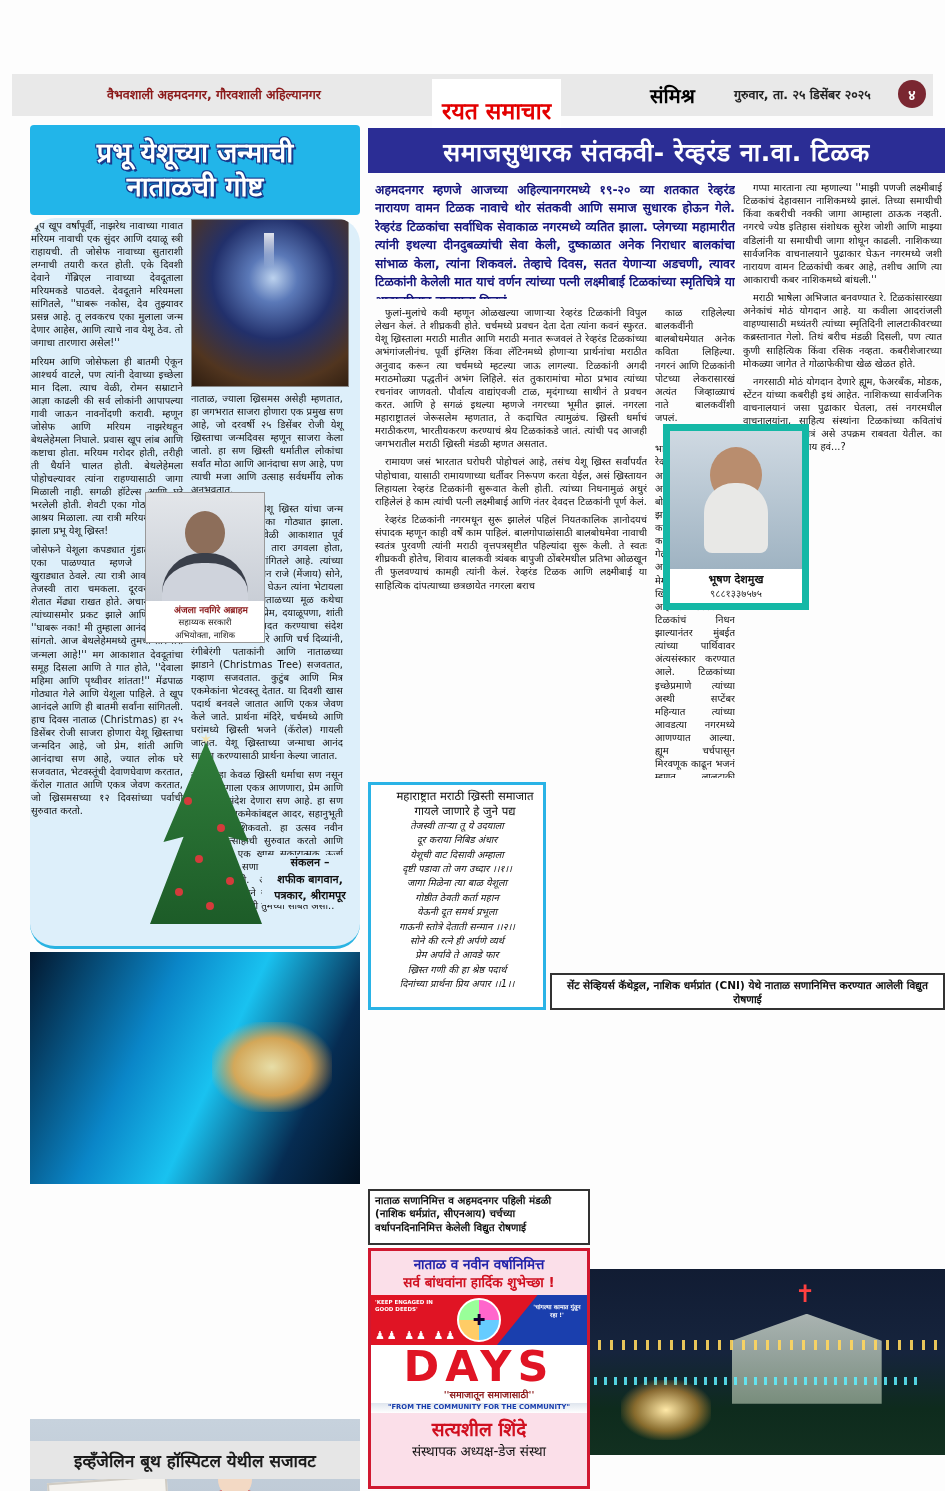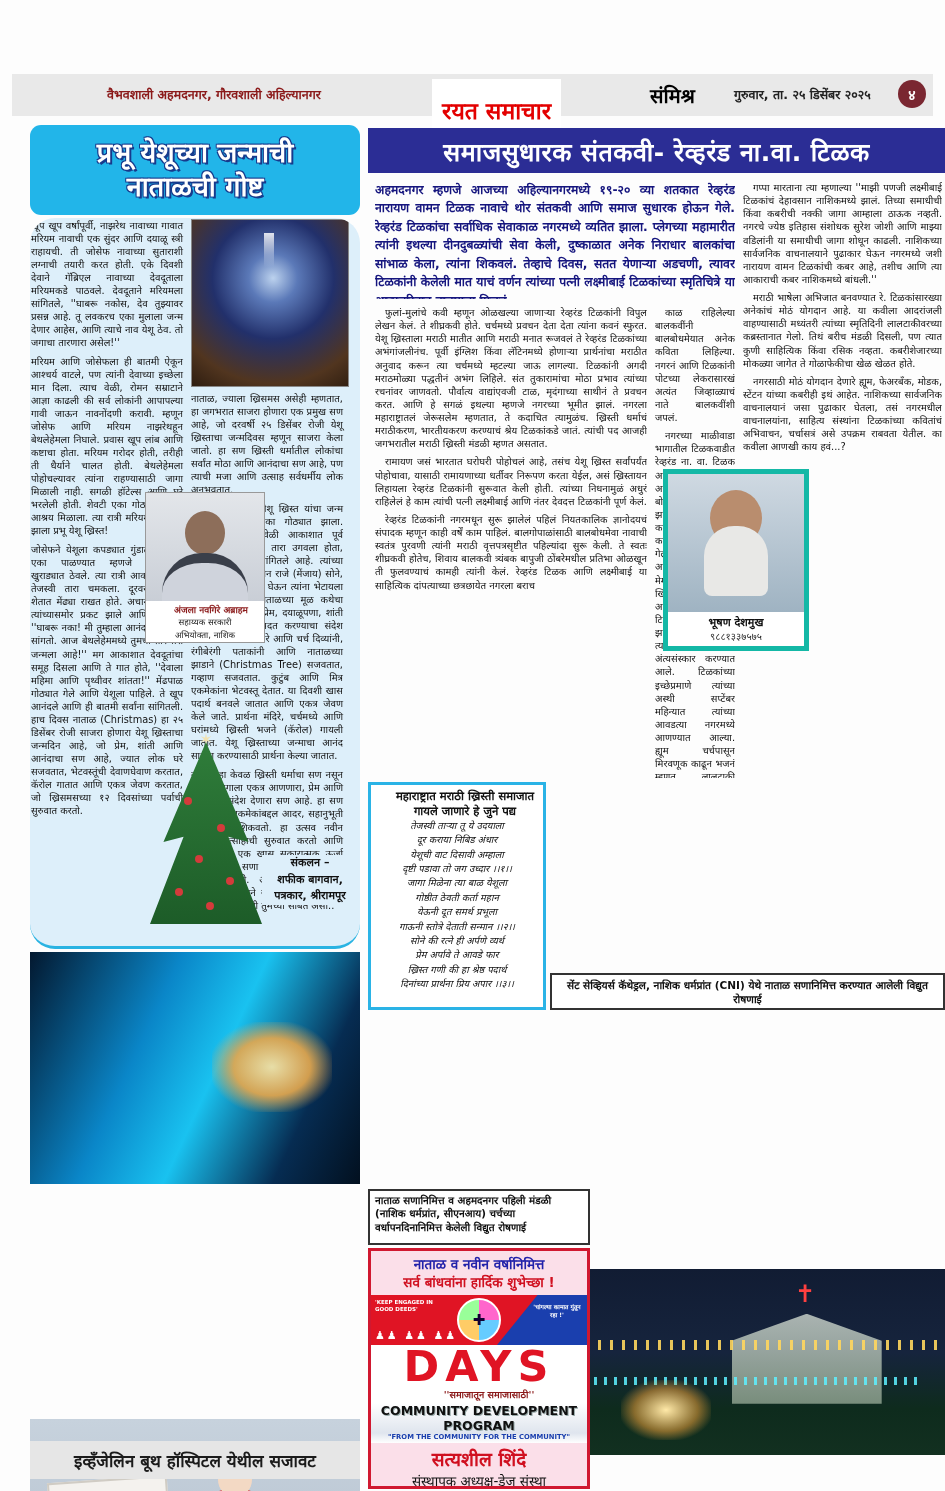--- a/index.html
+++ b/index.html
@@ -8,21 +8,21 @@
   .abs{position:absolute;}
   
   .masthead{left:12px;top:74px;width:921px;height:42px;background:#e9e9e9;}
   .tagline{left:95px;top:12px;font-size:12.5px;font-weight:bold;color:#8b1a1a;}
   .paperbox{left:420px;top:5px;background:#fff;padding:15px 10px;font-size:23px;font-weight:bold;color:#e30000;}
   .sectionname{left:638px;top:8px;font-size:20px;font-weight:bold;color:#000;}
   .dateline{left:722px;top:12px;font-size:12.5px;font-weight:bold;color:#222;}
   .pagecirc{left:886px;top:6px;width:28px;height:28px;border-radius:50%;background:#7a2731;color:#fff;
             font-size:14px;font-weight:bold;display:flex;align-items:center;justify-content:center;}
   
-  .ltitle{left:30px;top:125px;width:330px;height:90px;background:#22b5e9;border-radius:11px;
+  .ltitle{left:30px;top:125px;width:330px;height:90px;background:#22b5e9;border-radius:4px;
           display:flex;flex-direction:column;align-items:center;justify-content:center;
           font-size:27px;font-weight:bold;color:#fff;line-height:1.25;
           text-shadow:2px 2px 0 #173a8c,-1px -1px 0 #173a8c,1px -1px 0 #173a8c,-1px 1px 0 #173a8c;}
   .lart{left:30px;top:218px;width:330px;height:731px;background:#ddeffa;border-bottom:3px solid #29b3e2;
         padding:1px;box-sizing:border-box;display:flex;gap:8px;overflow:hidden;border-radius:25px;}
   .lcol{width:152px;font-size:9.8px;line-height:1.33;text-align:justify;}
   .lcol p{margin:0 0 6px 0;}
   .photo-nativity{width:158px;height:168px;margin-bottom:5px;
       background:radial-gradient(circle at 52% 35%, #bcd2ee 0%, #5b79b8 18%, #22306b 45%, #51351f 78%, #2e1d10 100%);
       border:1px solid #888;box-sizing:border-box;position:relative;}
@@ -60,31 +60,31 @@
   
   .mtitle{left:368px;top:128px;width:577px;height:45px;background:#2b2d95;color:#fff;display:flex;align-items:center;justify-content:center;
         font-size:25px;font-weight:bold;letter-spacing:.5px;}
   .mintro{left:375px;top:181px;width:360px;height:118px;font-size:12.3px;font-weight:bold;color:#15157e;
         line-height:1.5;text-align:justify;overflow:hidden;}
   .mcolumn{font-size:9.8px;line-height:1.34;text-align:justify;overflow:hidden;}
   .mcolumn p{margin:0 0 5px 0;text-indent:10px;}
   .mcol1{left:375px;top:306px;width:272px;height:472px;}
   .mcol2{left:655px;top:306px;width:80px;height:472px;}
   .mcol3{left:743px;top:181px;width:199px;height:597px;}
-  .bhushan{left:663px;top:424px;width:146px;background:#fff;border:5px solid #14b8a6;box-sizing:border-box;text-align:center;margin-top:45px;}
+  .bhushan{left:663px;top:424px;width:146px;background:#fff;border:7px solid #14b8a6;box-sizing:border-box;text-align:center;}
   .bhushan .ph{height:138px;background:linear-gradient(#cfd9e2,#9fb3c2);position:relative;overflow:hidden;}
   .bhushan .ph::before{content:"";position:absolute;left:50%;top:16px;transform:translateX(-50%);
       width:52px;height:56px;border-radius:50%;background:#b98d6e;}
   .bhushan .ph::after{content:"";position:absolute;left:50%;top:52px;transform:translateX(-50%);
       width:64px;height:70px;border-radius:30px 30px 8px 8px;background:#e8e8e6;}
   .bhushan .nm{font-size:11px;font-weight:bold;color:#111;padding-top:2px;}
   .bhushan .tel{font-size:10px;color:#333;padding-bottom:3px;}
   .poem{left:368px;top:782px;width:178px;height:228px;border:3px solid #2ab3e6;background:#fff;box-sizing:border-box;
        text-align:center;padding-top:4px;}
-  .poem .t{font-size:11.5px;font-weight:bold;line-height:1.3;margin-left:16px;}
+  .poem .t{font-size:11.5px;font-weight:normal;line-height:1.3;margin-left:16px;}
   .poem .ln{font-size:9.6px;font-style:italic;line-height:1.5;color:#111;}
   .photo-church{left:550px;top:785px;width:395px;height:186px;position:relative;overflow:hidden;
       background:linear-gradient(#111c33 0%,#16243d 45%,#0e2b1d 75%,#123020 100%);}
   .photo-church .lights1{position:absolute;left:0;top:38%;width:100%;height:10px;
       background:repeating-linear-gradient(90deg,#ffd75e 0 3px,rgba(0,0,0,0) 3px 12px);opacity:.9;}
   .photo-church .lights2{position:absolute;left:6%;top:58%;width:88%;height:8px;
       background:repeating-linear-gradient(90deg,#5ef0ff 0 3px,rgba(0,0,0,0) 3px 10px);opacity:.85;}
   .photo-church .bldg{position:absolute;left:46%;top:24%;width:150px;height:90px;background:linear-gradient(#cfd8cf,#93a693);
       clip-path:polygon(0 30%,50% 0,100% 30%,100% 100%,0 100%);opacity:.8;}
   .photo-church .cross{position:absolute;left:62%;top:6%;color:#ff4040;font-size:24px;font-weight:bold;}
@@ -217,21 +217,21 @@
     <div class="ln">दूर कराया निबिड अंधार</div>
     <div class="ln">येशूची वाट दिसावी अम्हाला</div>
     <div class="ln">दृष्टी पडावा तो जग उध्दार ।।१।।</div>
     <div class="ln">जागा मिळेना त्या बाळ येशूला</div>
     <div class="ln">गोष्ठीत ठेवती कर्ता महान</div>
     <div class="ln">येऊनी दूत समर्थ प्रभूला</div>
     <div class="ln">गाऊनी स्तोत्रे देताती सन्मान ।।२।।</div>
     <div class="ln">सोने की रत्ने ही अर्पणे व्यर्थ</div>
     <div class="ln">प्रेम अर्पावे ते आवडे फार</div>
     <div class="ln">ख्रिस्त गणी की हा श्रेष्ठ पदार्थ</div>
-    <div class="ln">दिनांच्या प्रार्थना प्रिय अपार ।।३।।</div>
+    <div class="ln">दिनांच्या प्रार्थना प्रिय अपार ।।1।।</div>
   </div>
 
   <div class="abs photo-church">
     <div class="bldg"></div>
     <div class="cross">✝</div>
     <div class="lights1"></div>
     <div class="lights2"></div>
     <div class="glow"></div>
   </div>
   <div class="abs ccap">सेंट सेव्हियर्स कॅथेड्रल, नाशिक धर्मप्रांत (CNI) येथे नाताळ सणानिमित्त करण्यात आलेली विद्युत रोषणाई</div>
@@ -243,19 +243,18 @@
     <div class="l2">सर्व बांधवांना हार्दिक शुभेच्छा !</div>
     <div class="band">
       <div class="blue"></div>
       <div class="keep">'KEEP ENGAGED IN GOOD DEEDS'</div>
       <div class="fam">♟♟ ♟♟ ♟♟</div>
       <div class="marathi">'चांगल्या कामात गुंतून रहा !'</div>
       <div class="logo">✚</div>
     </div>
     <div class="brand">DAYS</div>
     <div class="tag">''समाजातून समाजासाठी''</div>
-    <div class="prog">COMMUNITY DEVELOPMENT PROGRAM</div>
     <div class="prog2">"FROM THE COMMUNITY FOR THE COMMUNITY"</div>
     <div class="person">सत्यशील शिंदे</div>
     <div class="role">संस्थापक अध्यक्ष-डेज संस्था</div>
   </div>
 
 </div>
 
 </body></html>

